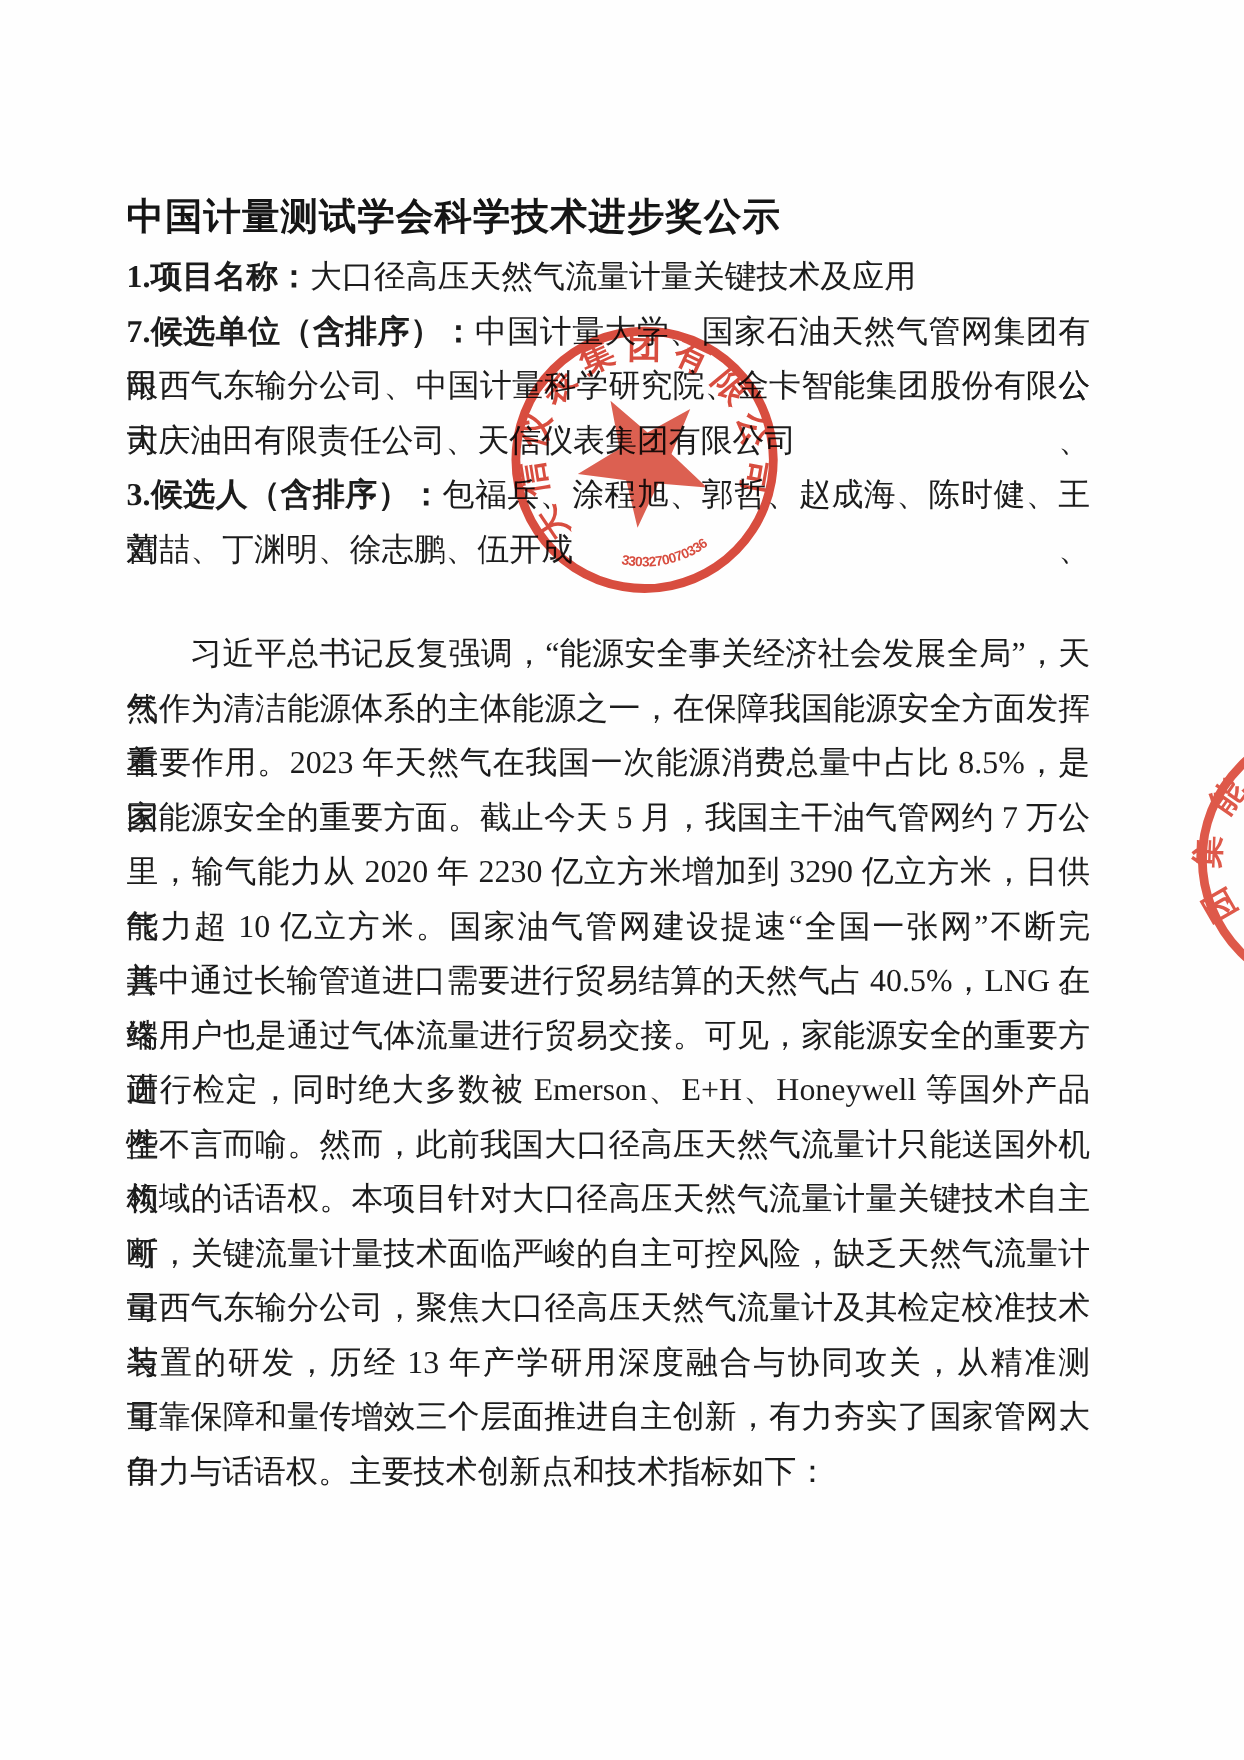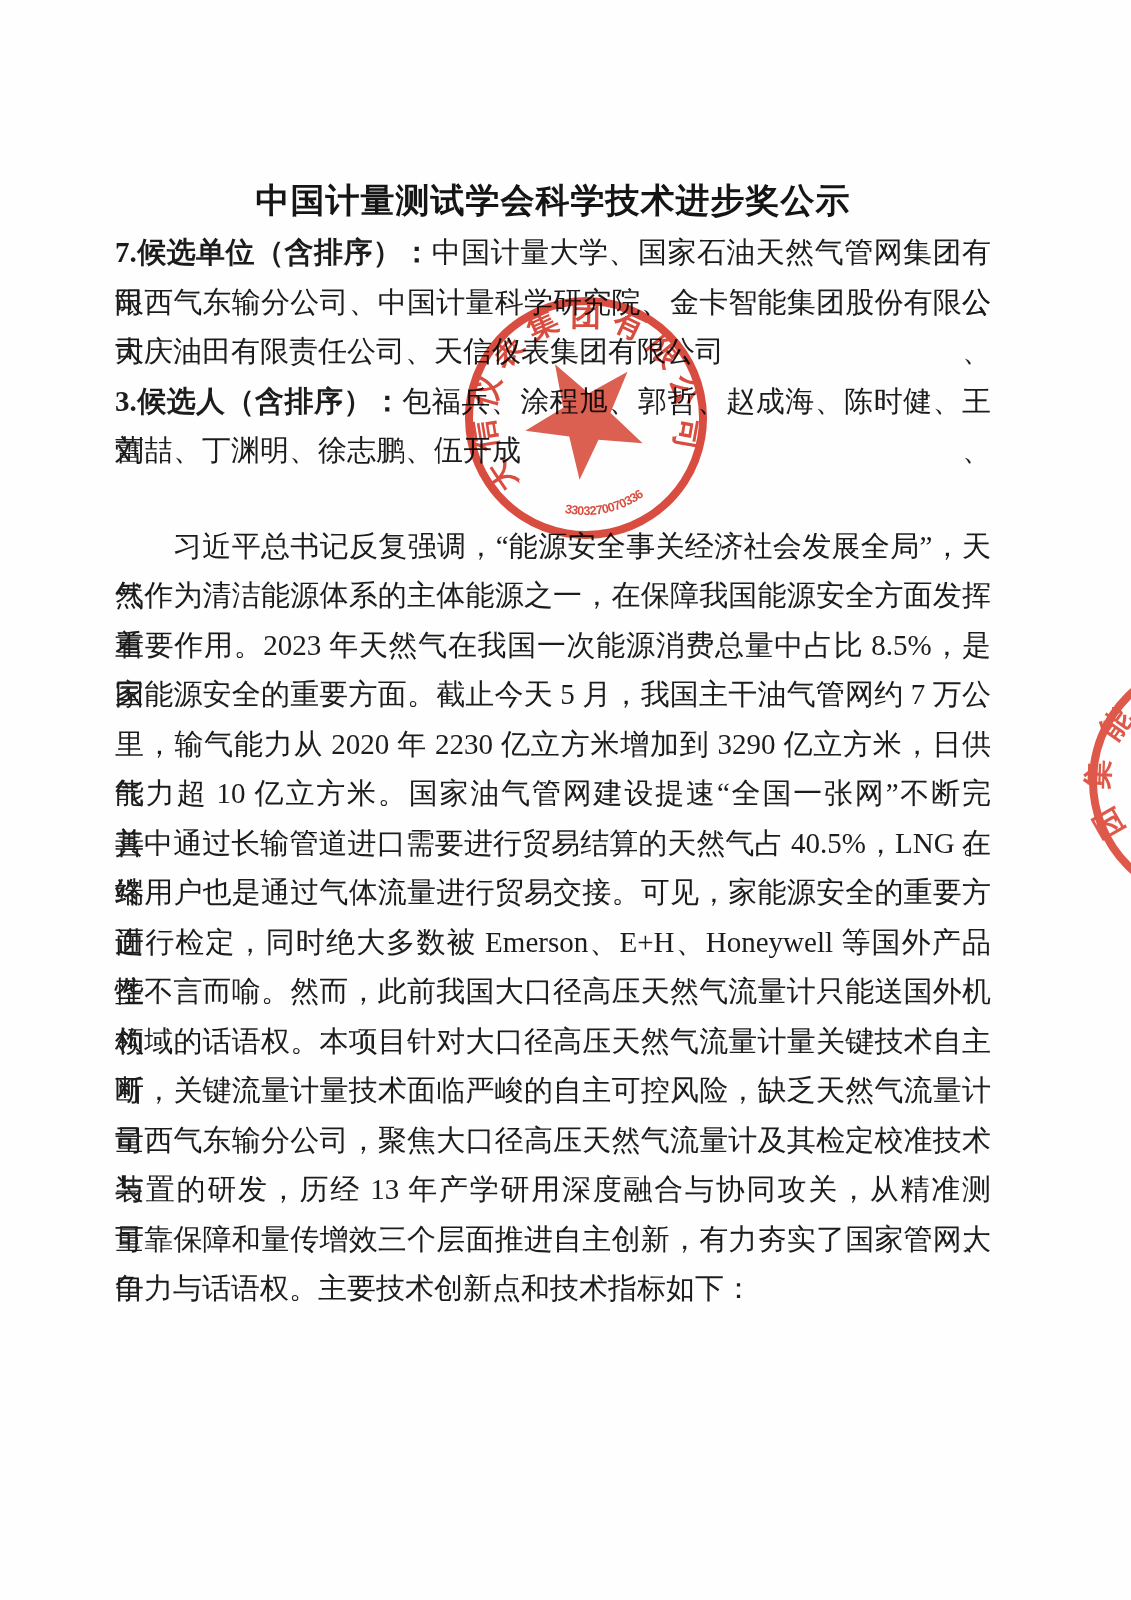--- a/index.html
+++ b/index.html
@@ -6,21 +6,21 @@
   body{
     width:1131px;height:1600px;position:relative;overflow:hidden;
     background:#fefefe;
     font-family:"Liberation Serif","DejaVu Serif",serif;
     color:#1c1c1c;
   }
   .page{position:absolute;inset:0;}
   .doc{position:absolute;left:115px;top:178px;width:876px;}
   .title{
     height:44px;line-height:44px;margin-bottom:6px;
-    text-align:center;font-family:Liberation Sans, sans-serif;
+    font-family:Liberation Mono, monospace;
     font-weight:700;font-size:34px;letter-spacing:1px;color:#151515;
   }
   .ln{height:49.5px;line-height:49.5px;font-size:29px;white-space:nowrap;}
   .just{white-space:normal;text-align:justify;text-align-last:justify;text-justify:inter-character;}
   .left{text-align:left;text-align-last:left;}
   .b{font-weight:700;}
   .indent{text-indent:58px;margin-top:46px;}
   
   .seal{position:absolute;mix-blend-mode:multiply;opacity:.9;pointer-events:none;}
   .seal-main{left:461px;top:293px;width:250px;height:250px;}
@@ -28,20 +28,21 @@
   .seal text{font-family:"Liberation Sans","DejaVu Sans",sans-serif;font-weight:700;}
 </style>
 </head>
 <body>
 
 <div class="page">
   <div class="doc">
 
     <div class="title">中国计量测试学会科学技术进步奖公示</div>
 
+    <div class="ln left"><span class="b">1.项目名称：</span><span>大口径高压天然气流量计量关键技术及应用</span></div>
 
     <div class="ln just"><span class="b">7.候选单位（含排序）：</span><span>中国计量大学、国家石油天然气管网集团有限公</span></div>
 
     <div class="ln just">司西气东输分公司、中国计量科学研究院、金卡智能集团股份有限公司、</div>
 
     <div class="ln left">大庆油田有限责任公司、天信仪表集团有限公司</div>
 
     <div class="ln just"><span class="b">3.候选人（含排序）：</span><span>包福兵、涂程旭、郭哲、赵成海、陈时健、王蕾、</span></div>
 
     <div class="ln left">刘喆、丁渊明、徐志鹏、伍开成</div>

